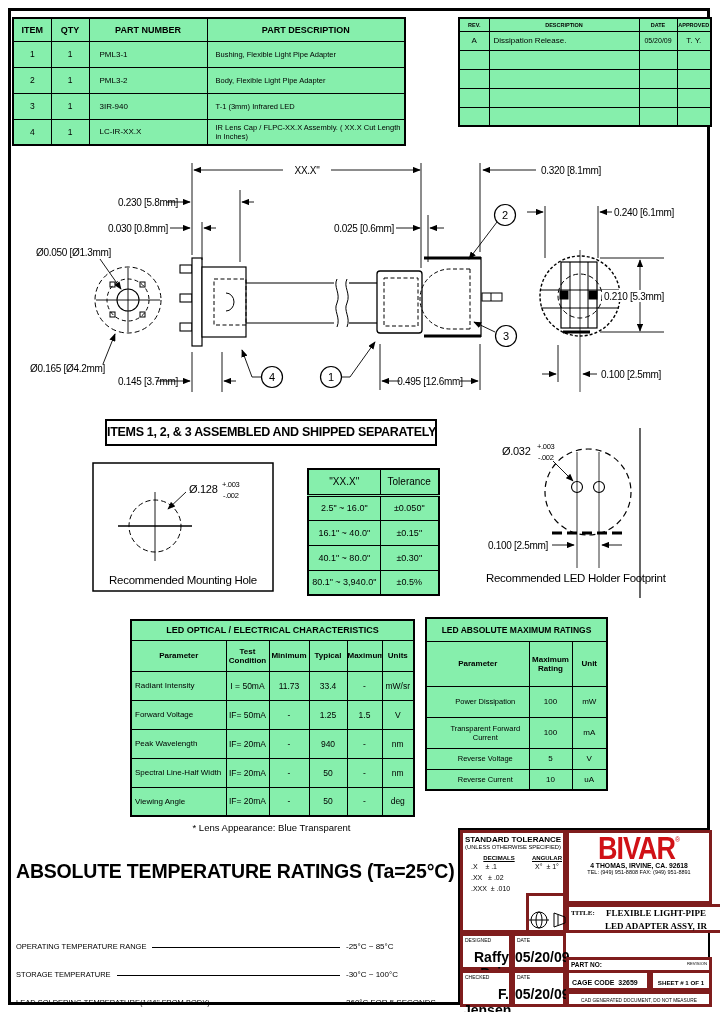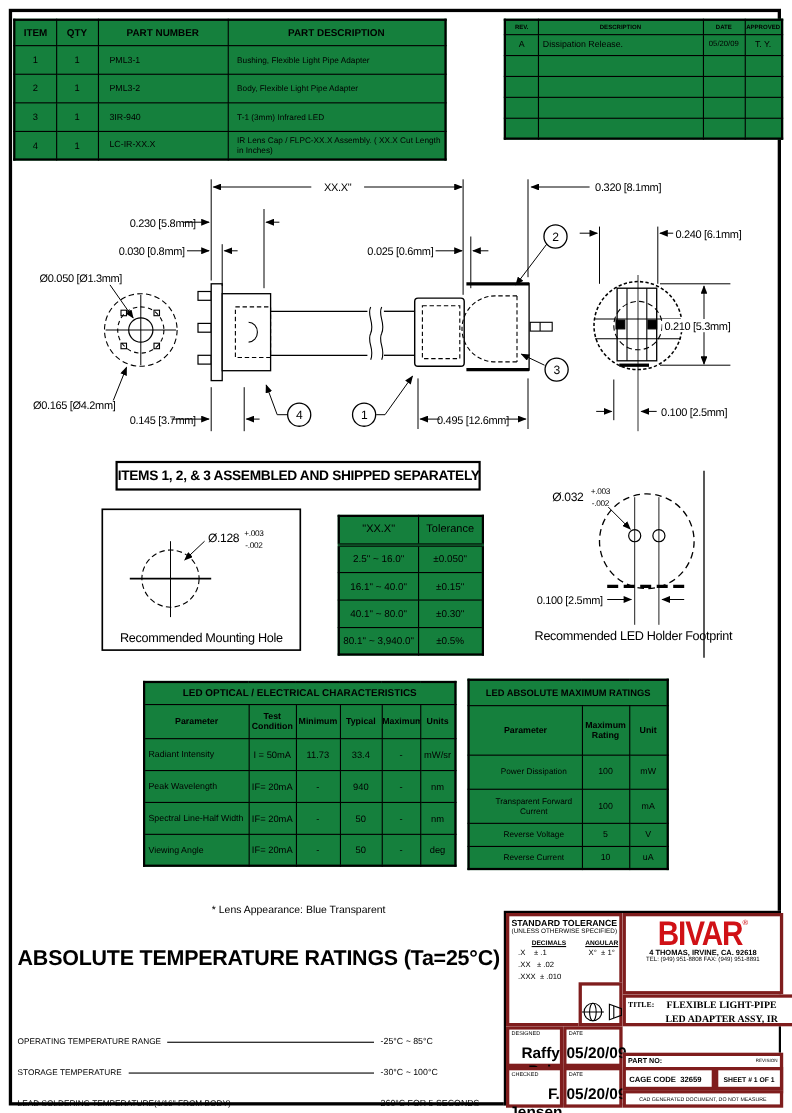--- a/index.html
+++ b/index.html
@@ -1,21 +1,21 @@
 <!DOCTYPE html>
 <html><head>
 <meta charset="utf-8">
 <style>
   * { box-sizing: border-box; margin: 0; padding: 0; }
   html,body { width:720px; height:1012px; background:#fff; font-family:"Liberation Sans", sans-serif; color:#000; }
   .abs { position:absolute; }
   #page { position:relative; width:720px; height:1012px; background:#fff; overflow:hidden; }
   .frame { left:8px; top:8px; width:702px; height:997px; border:3px solid #000; }
 
-  table { border-collapse:collapse; table-layout:fixed; background:#15803d; }
+  table { border-collapse:collapse; table-layout:fixed; background:#86efac; }
   td,th { border:1px solid #000; overflow:hidden; }
 
   
   #parts { left:12px; top:17px; width:392px; border:2px solid #000; }
   #parts th { font-size:9px; font-weight:bold; height:23px; }
   #parts td { height:26px; font-size:8.5px; text-align:center; }
   #parts td.pn { text-align:left; padding-left:10px; font-size:8px; }
   #parts td.desc { text-align:left; padding-left:8px; font-size:7.5px; }
 
   
@@ -378,20 +378,28 @@
     </tr>
     <tr>
       <td class="p">Radiant Intensity</td>
       <td>I = 50mA</td>
       <td>11.73</td>
       <td>33.4</td>
       <td>-</td>
       <td>mW/sr</td>
     </tr>
     <tr>
+      <td class="p">Forward Voltage</td>
+      <td>IF= 50mA</td>
+      <td>-</td>
+      <td>1.25</td>
+      <td>1.5</td>
+      <td>V</td>
+    </tr>
+    <tr>
       <td class="p">Peak Wavelength</td>
       <td>IF= 20mA</td>
       <td>-</td>
       <td>940</td>
       <td>-</td>
       <td>nm</td>
     </tr>
     <tr>
       <td class="p">Spectral Line-Half Width</td>
       <td>IF= 20mA</td>

